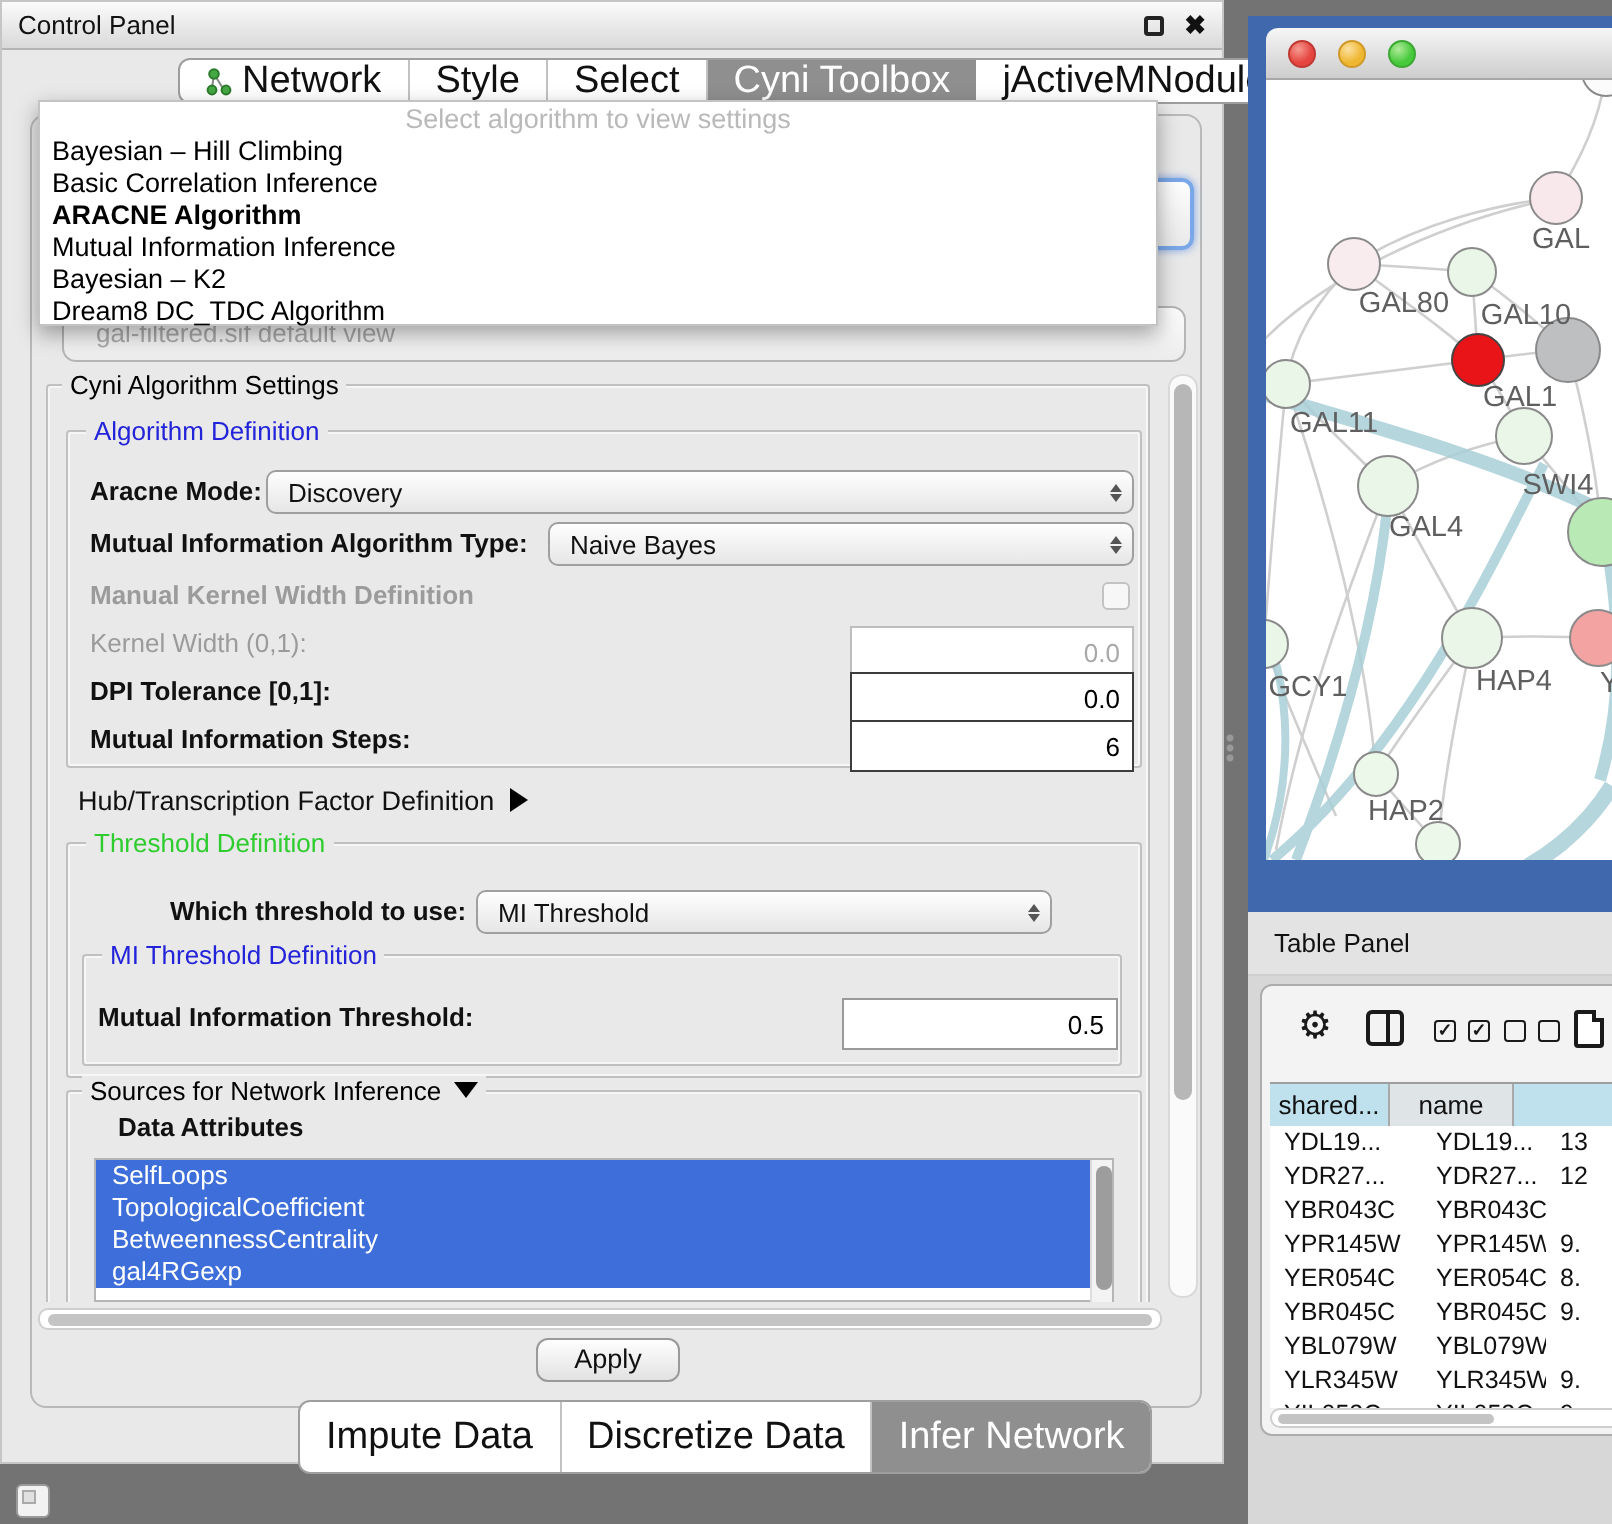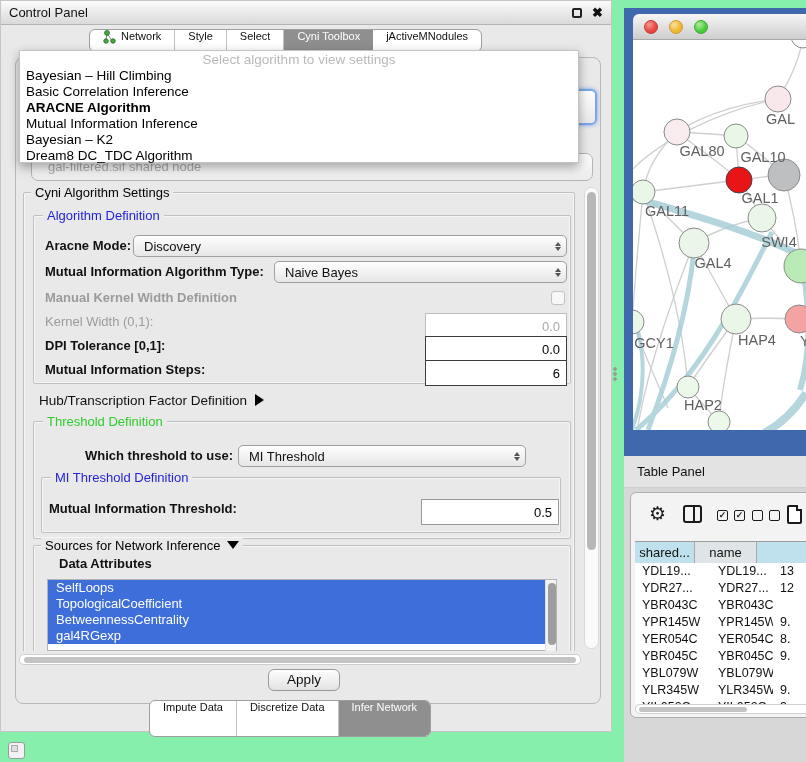--- a/index.html
+++ b/index.html
@@ -1,33 +1,33 @@
 <!DOCTYPE html>
 <html><head>
 <meta charset="utf-8">
 <style>
   * { box-sizing: border-box; margin: 0; padding: 0; }
   html,body { width:806px; height:762px; background:#fff; overflow:hidden;
     font-family:"Liberation Sans", sans-serif; }
-  .stage { position:relative; width:806px; height:762px; background:#86efac; overflow:hidden; }
+  .stage { position:relative; width:806px; height:762px; background:#737373; overflow:hidden; }
   .abs { position:absolute; }
 
   
   .cp { left:0; top:8; width:612px; height:732px; background:#e9e9e9; border:1px solid #c6c6c6; }
   .cp-titlebar { left:0; top:0; width:610px; height:24px;
     background:linear-gradient(#fbfbfb,#d9d9d9); border-bottom:1px solid #b4b4b4;
     display:flex; align-items:center; padding:0 8px; font-size:13px; color:#111; }
   .cp-titlebar .spacer { flex:1; }
   .float-icon { width:10px; height:10px; border:2px solid #222; border-radius:2px; margin-right:10px; }
   .close-icon { font-size:13px; font-weight:bold; color:#111; line-height:10px; }
 
   
   .tabrow { left:88px; top:28px; height:23px; display:flex; border:1px solid #9e9e9e;
     border-radius:6px; background:#fff; overflow:hidden; }
-  .tab { display:flex; gap:5px; padding:0 13px; font-size:11px; color:#111;
+  .tab { display:flex; align-items:center; gap:5px; padding:0 13px; font-size:19px; color:#111;
     border-right:1px solid #c2c2c2; white-space:nowrap; }
   .tab:last-child { border-right:none; }
   .tab.sel { background:#8f8f8f; color:#fff; border-right:none; }
 
   
   .tab-content { left:14px; top:56px; width:586px; height:647px; background:#e9e9e9;
     border:1px solid #b9b9b9; border-radius:8px; z-index:1; }
 
   
   .ghost-combo { left:30px; top:152px; width:562px; height:28px; border:1px solid #b5b5b5;
@@ -177,21 +177,21 @@
         <span>Cyni Toolbox</span>
       </div>
       <div class="tab">
         <span>jActiveMNodules</span>
       </div>
     </div>
 
     <div class="abs tab-content"></div>
 
     <div class="abs ghost-combo">
-      <span>gal-filtered.sif shared node</span>
+      <span>gal-filtered.sif default view</span>
     </div>
 
     <div class="abs focus-sliver"></div>
 
     <div class="abs dropdown">
       <div class="dd-prompt">Select algorithm to view settings</div>
       <div class="dd-item">Bayesian – Hill Climbing</div>
       <div class="dd-item">Basic Correlation Inference</div>
       <div class="dd-item bold">ARACNE Algorithm</div>
       <div class="dd-item">Mutual Information Inference</div>

